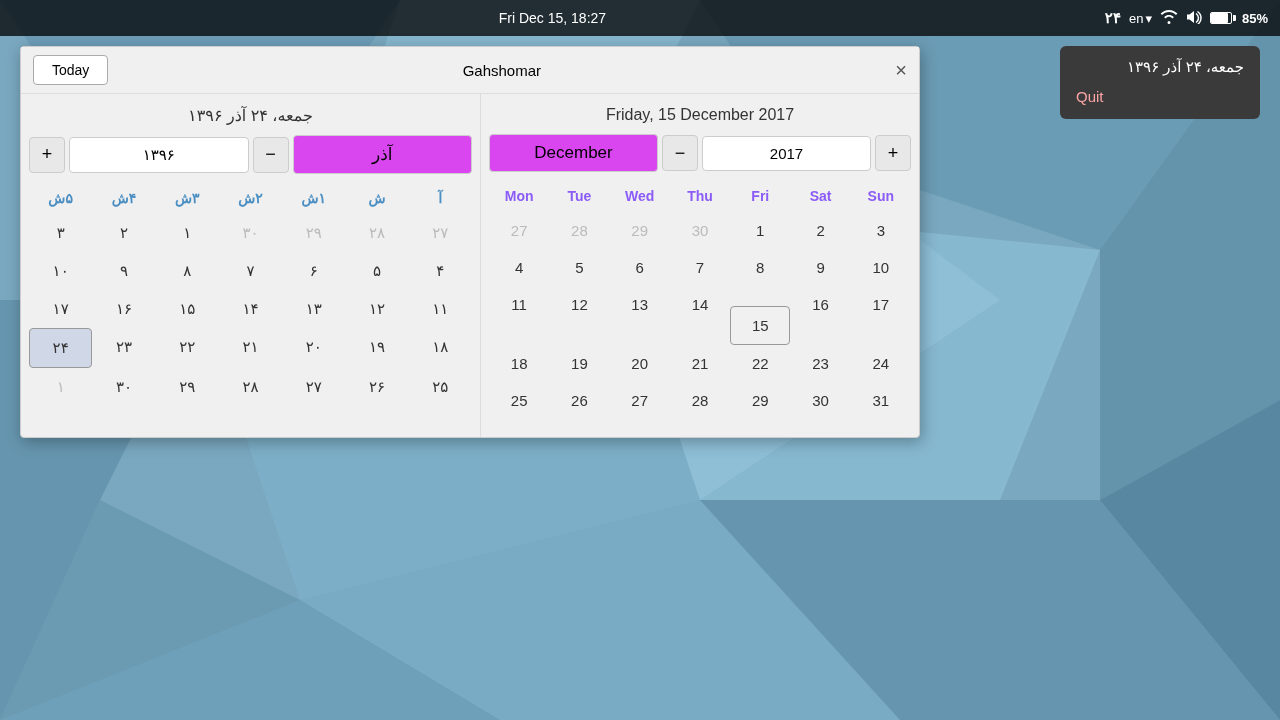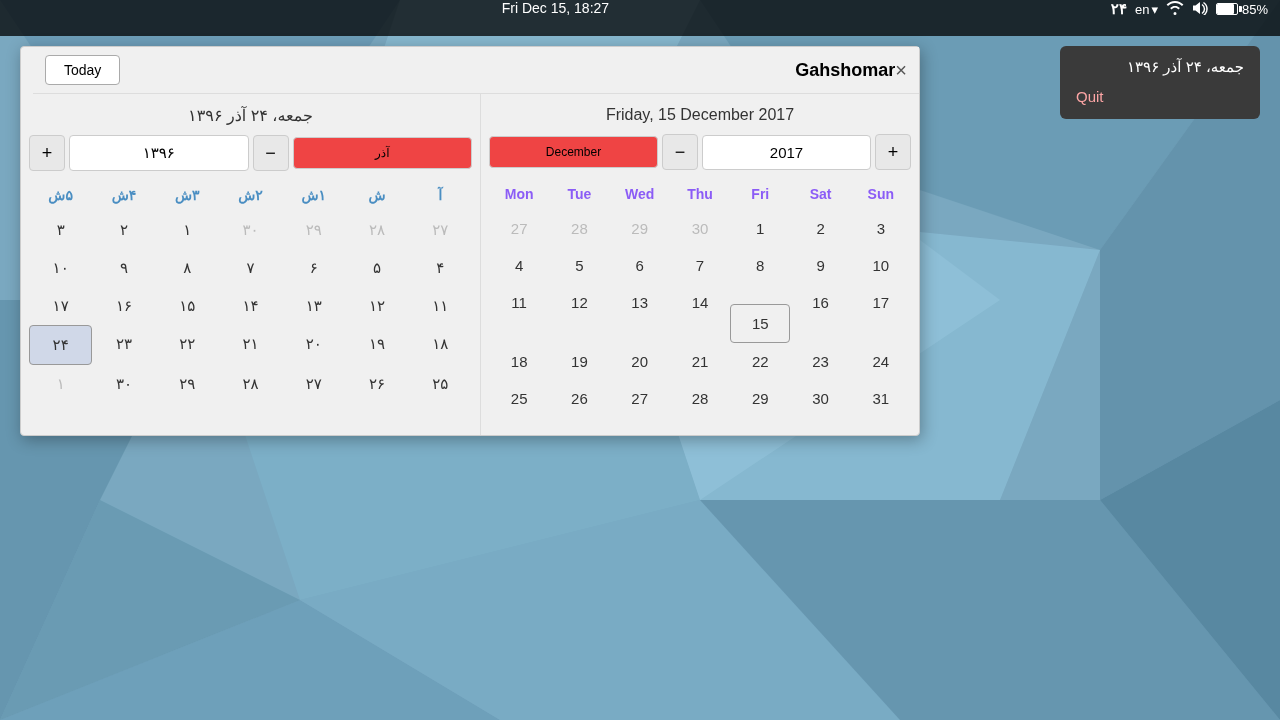--- a/index.html
+++ b/index.html
@@ -21,21 +21,21 @@
       z-index: 0;
     }
 
     
     .system-bar {
       position: absolute;
       top: 0; left: 0; right: 0;
       height: 36px;
       background: rgba(0,0,0,0.75);
       display: flex;
-      align-items: flex-start;
+      align-items: center;
       justify-content: center;
       z-index: 100;
       color: white;
       font-size: 14px;
     }
 
     .system-bar-center {
       flex: 1;
       text-align: center;
     }
@@ -89,37 +89,36 @@
     }
 
     
     .title-bar {
       display: flex;
       align-items: center;
       background: #f0f0f0;
       border-bottom: 1px solid #ddd;
       padding: 8px 12px;
       position: relative;
-      margin-left: 12px;
     }
 
     .today-btn {
       border: 1px solid #aaa;
       background: #fff;
       border-radius: 4px;
       padding: 6px 18px;
       font-size: 14px;
       cursor: pointer;
     }
 
     .window-title {
       flex: 1;
-      text-align: right;
-      font-size: 18px;
-      font-weight: 700;
+      text-align: center;
+      font-size: 15px;
+      font-weight: 400;
     }
 
     .close-btn {
       background: none;
       border: none;
       font-size: 20px;
       cursor: pointer;
       color: #555;
       line-height: 1;
     }
@@ -153,26 +152,26 @@
     
     .nav-row {
       display: flex;
       align-items: center;
       margin: 4px 8px 8px;
       gap: 4px;
     }
 
     .nav-month {
       flex: 1;
-      background: #ef4444;
+      background: #d946ef;
       border: 1px solid #ccc;
       border-radius: 4px;
       text-align: center;
       padding: 8px 0;
-      font-size: 12px;
+      font-size: 17px;
     }
 
     .nav-year {
       flex: 1;
       background: #fff;
       border: 1px solid #ccc;
       border-radius: 4px;
       text-align: center;
       padding: 8px 0;
       font-size: 15px;
@@ -309,21 +308,21 @@
     </span>
 
     <span>
       <svg width="16" height="14" viewBox="0 0 16 14" fill="white" xmlns="http://www.w3.org/2000/svg">
         <path d="M1 4.5h2.5L8 1v12l-4.5-3.5H1V4.5z"></path>
         <path d="M10 3.5c1.5 1 2.5 2.6 2.5 4.5s-1 3.5-2.5 4.5" stroke="white" stroke-width="1.5" fill="none"></path>
         <path d="M11.5 1.5c2.2 1.5 3.5 4 3.5 6.5s-1.3 5-3.5 6.5" stroke="white" stroke-width="1.5" fill="none"></path>
       </svg>
     </span>
 
-    <span style="display:inline-flex;align-items:center;gap:4px;">
+    <span style="display:inline-flex;align-items:center;gap:10px;font-weight:bold;">
       <span class="battery-icon">
           <div class="battery-fill"></div>
         </span>
       <span>85%</span>
     </span>
   </div>
 </div>
 
 <div class="context-menu">
   <div class="context-menu-date">جمعه، ۲۴ آذر ۱۳۹۶</div>

